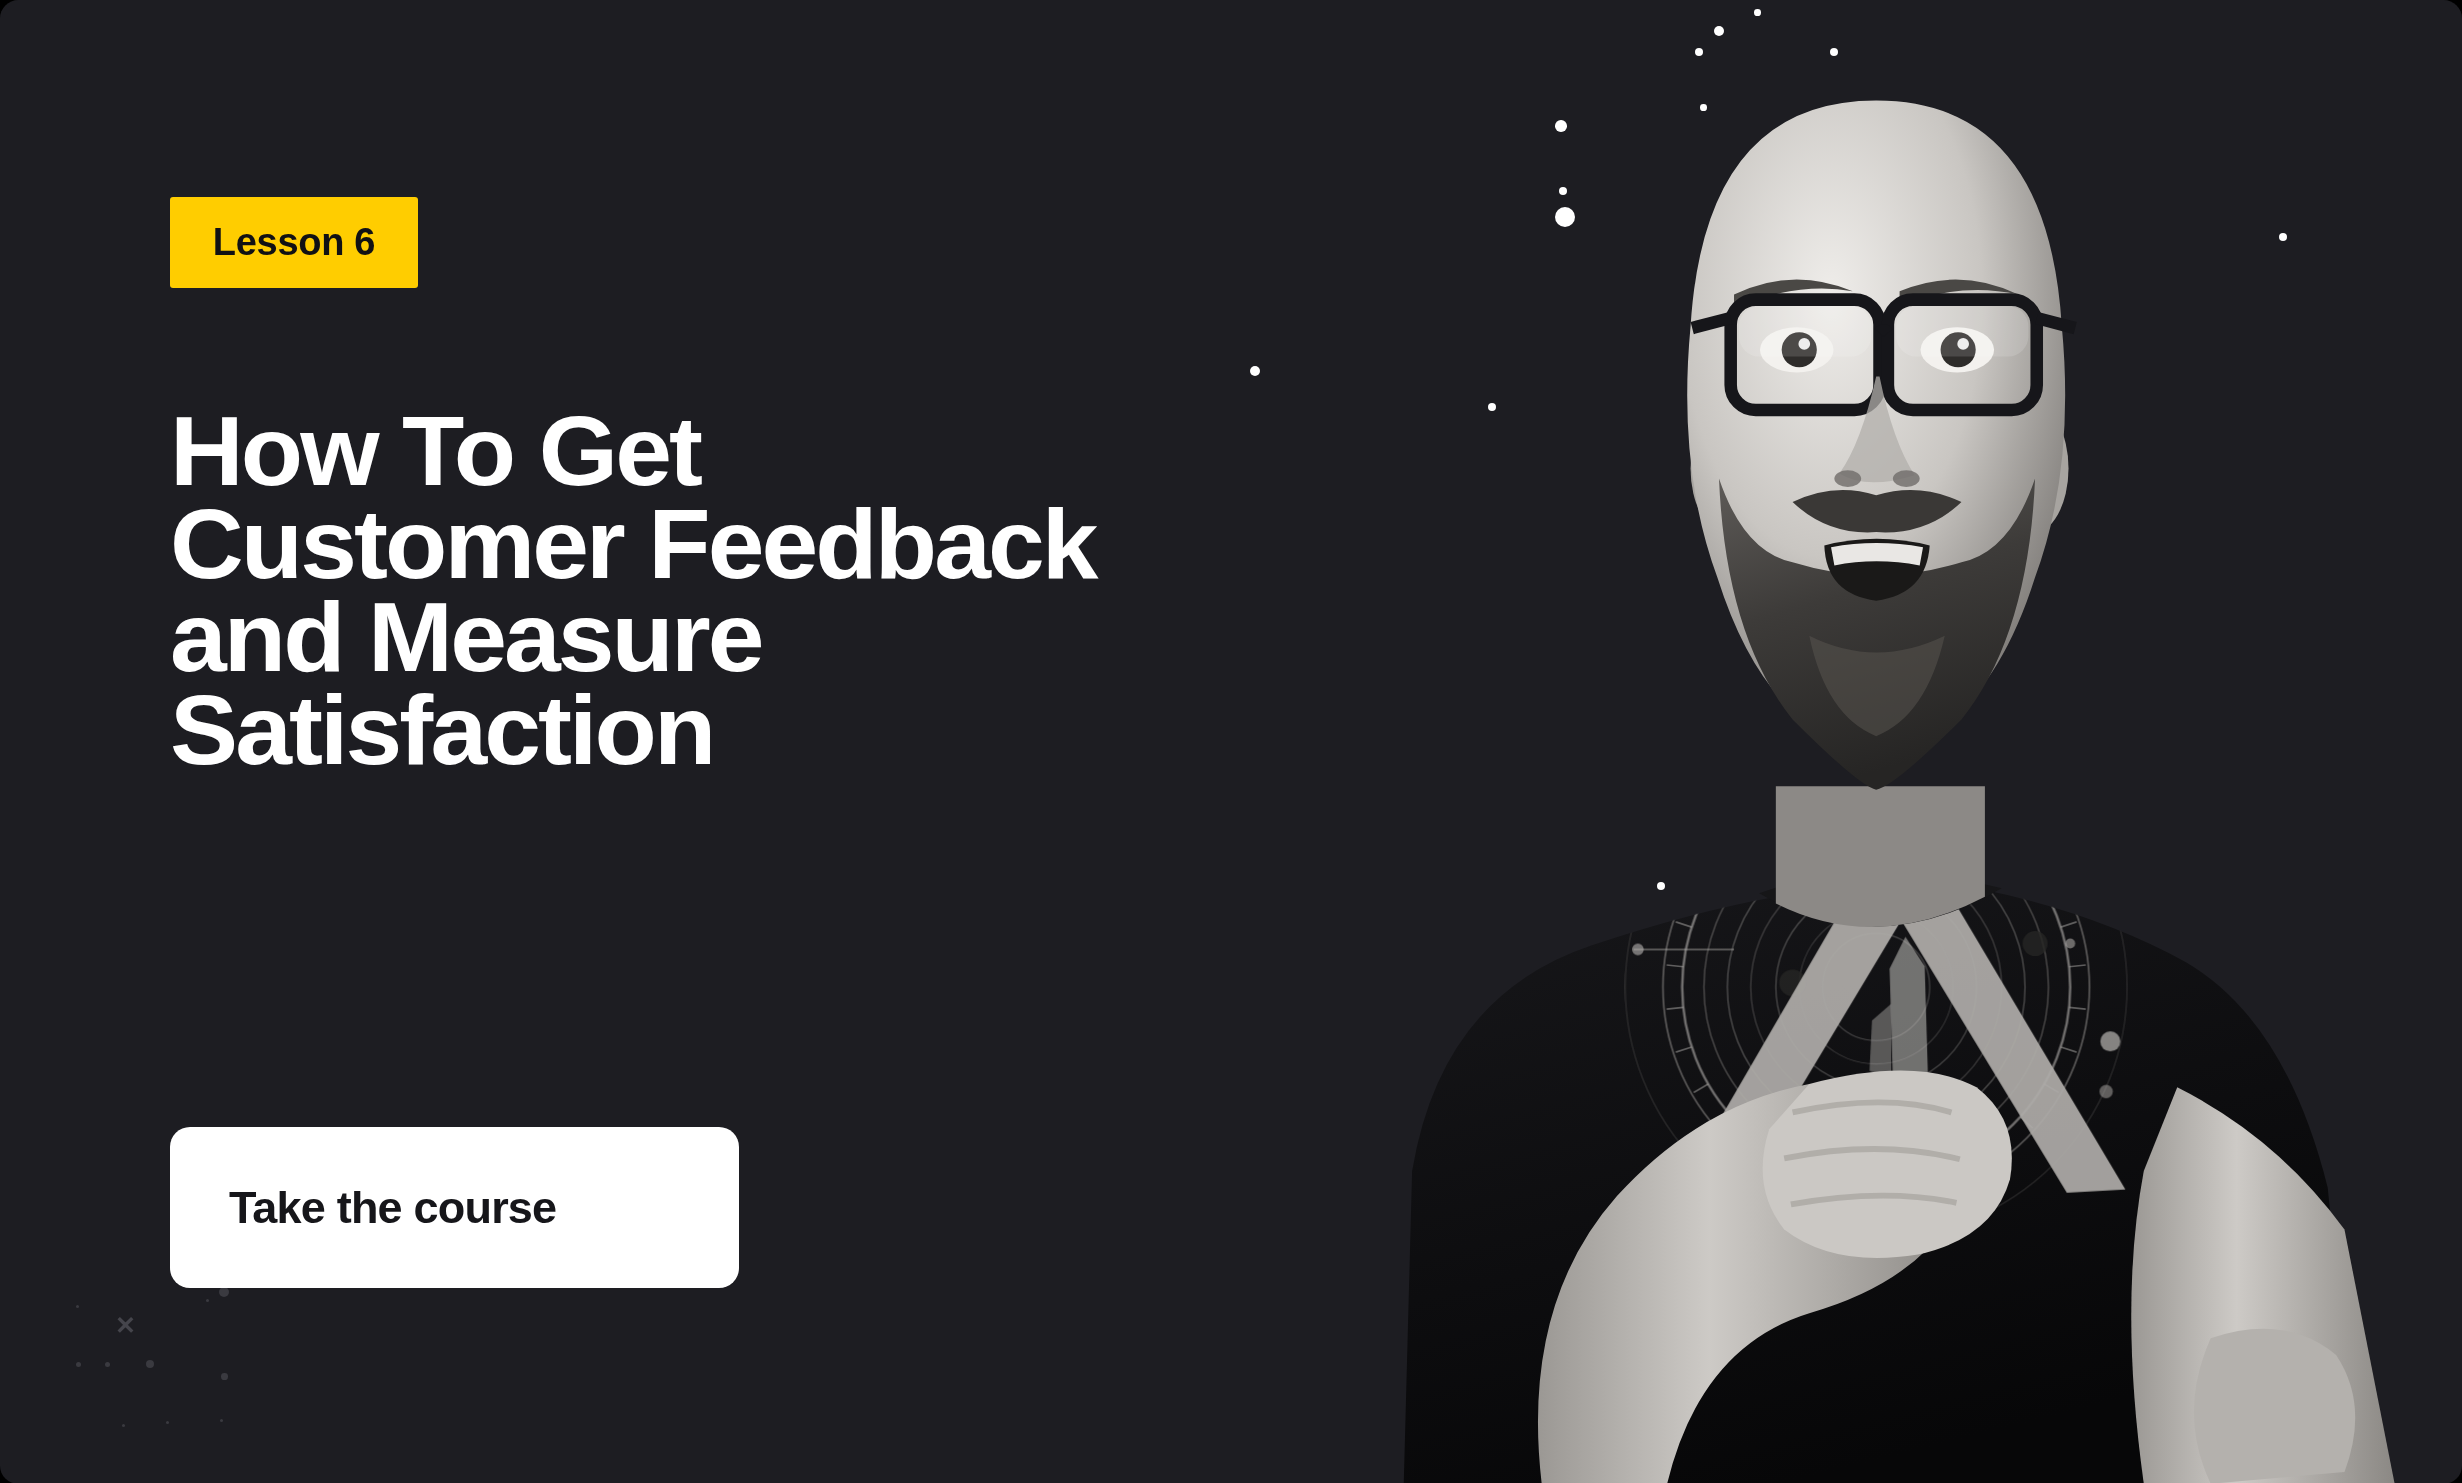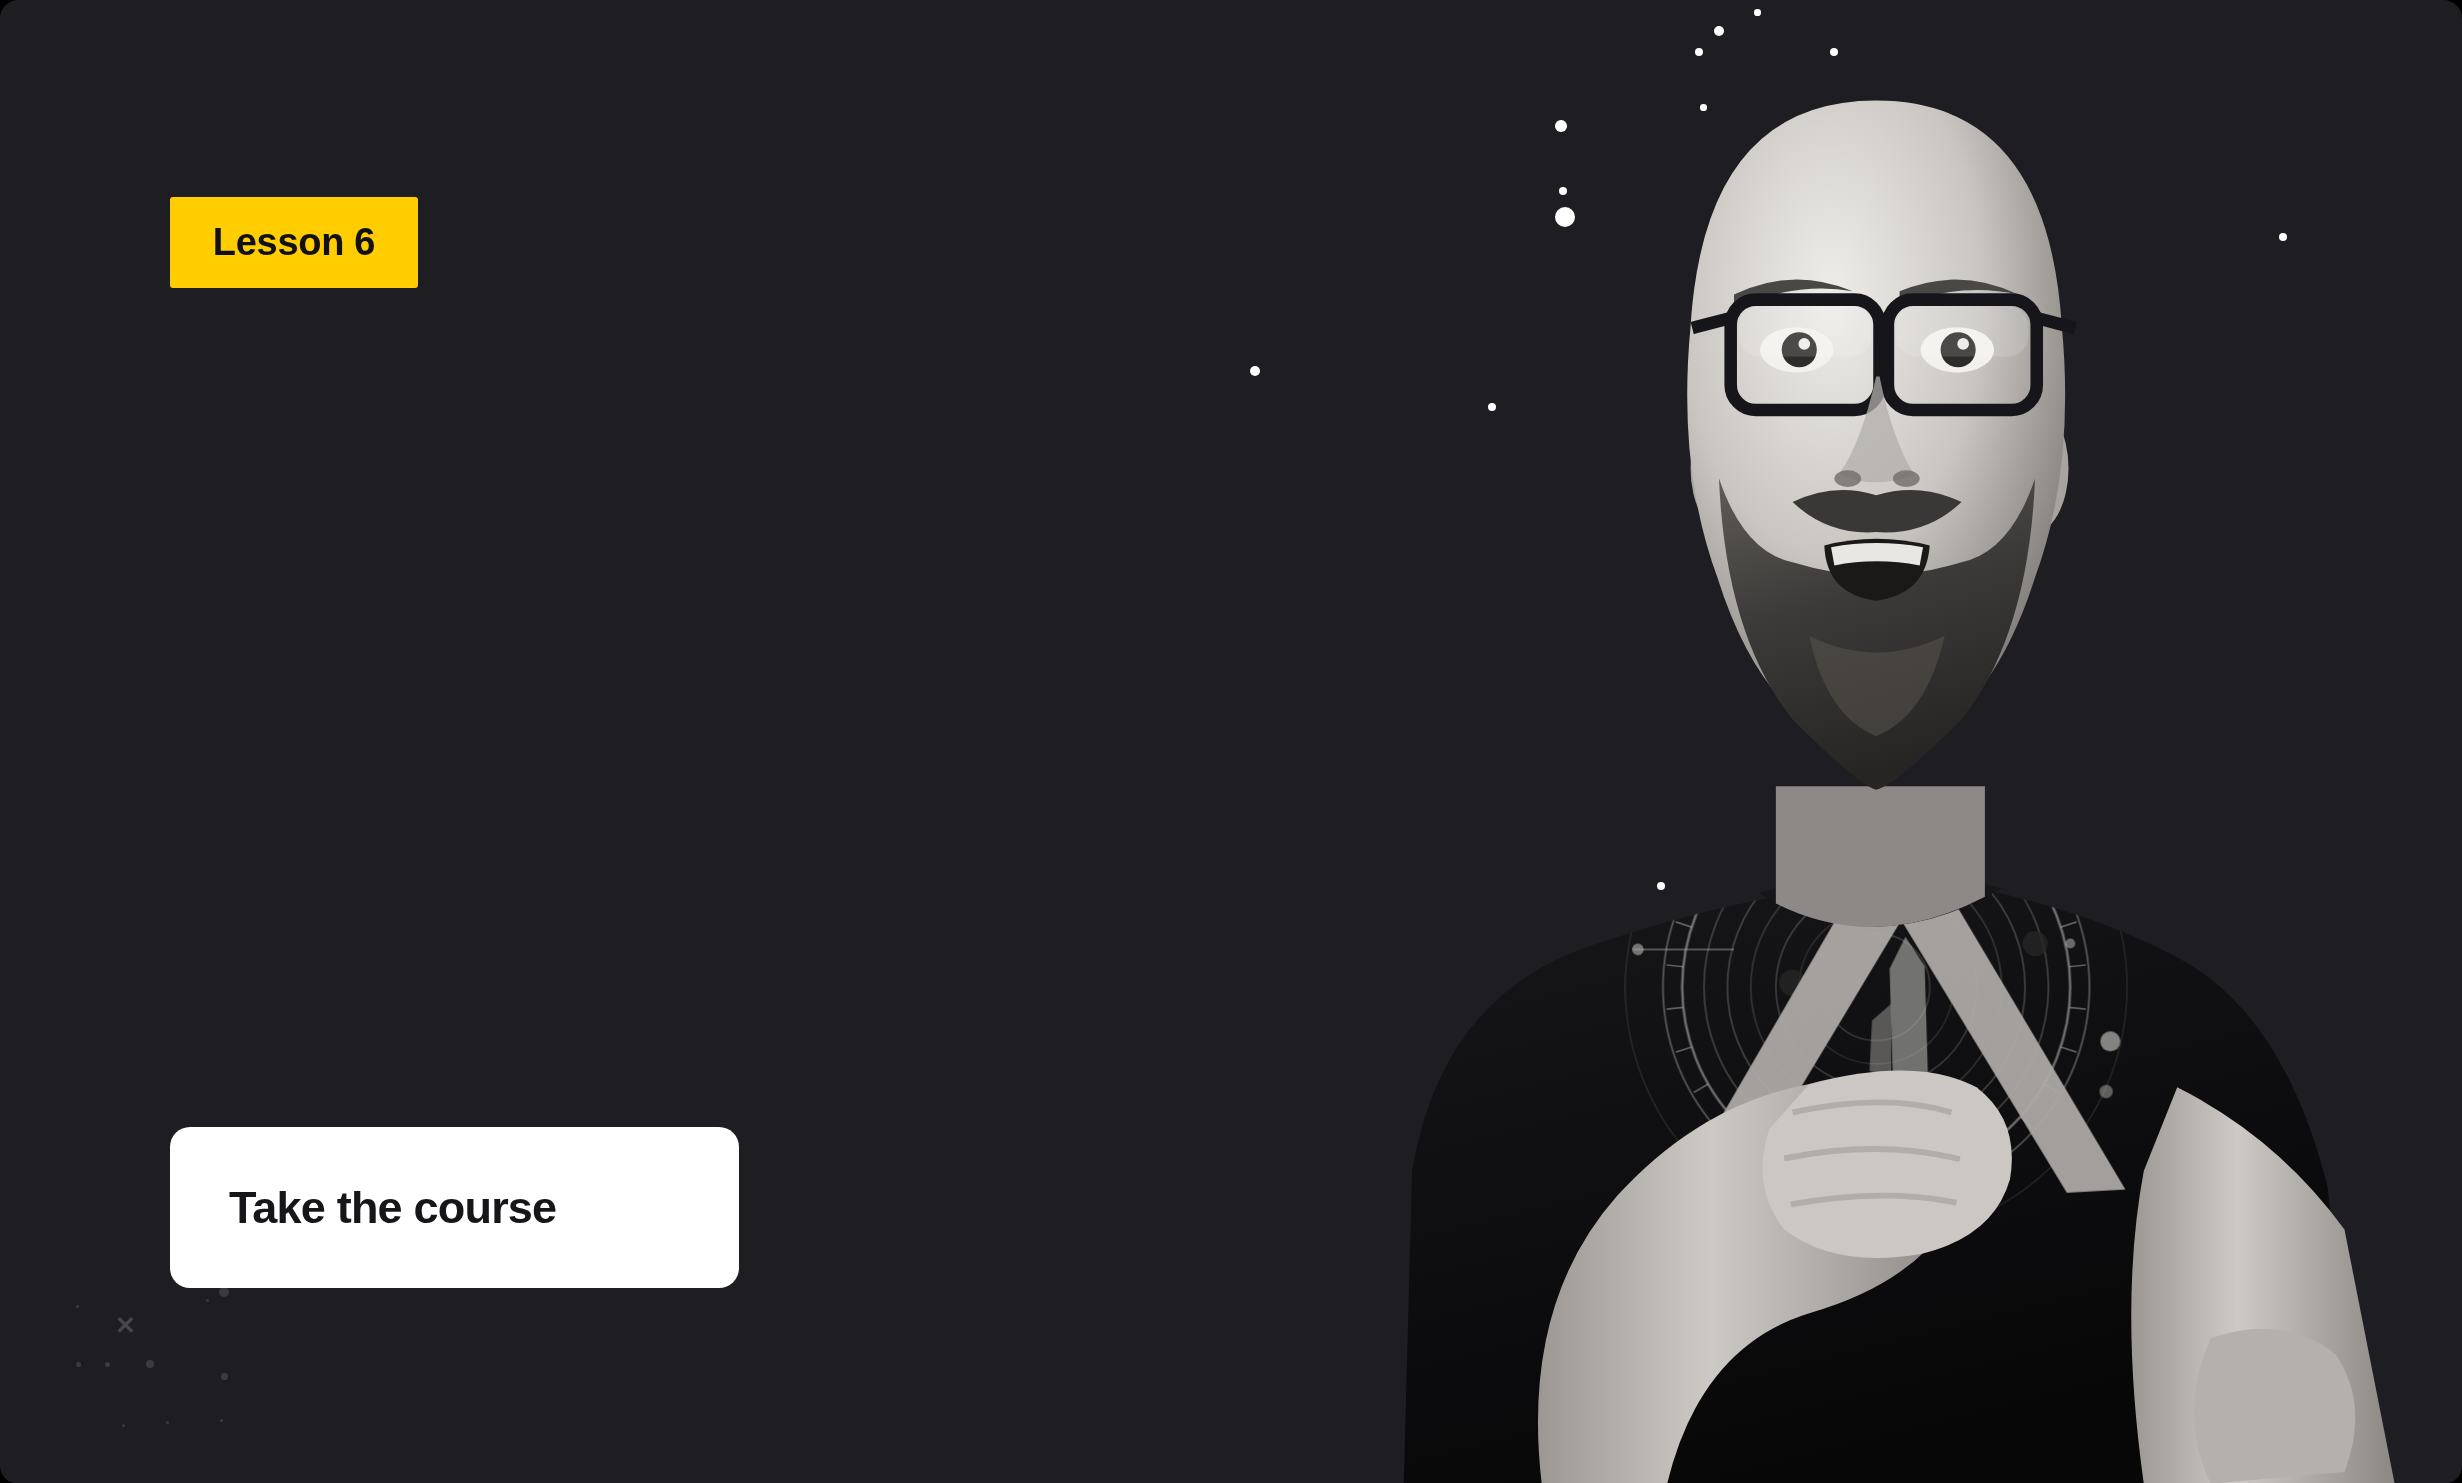--- a/index.html
+++ b/index.html
@@ -310,20 +310,26 @@
       <path d="M560 760 Q640 800 722 760 Q700 856 640 880 Q580 856 560 760 Z" fill="#57544f" opacity=".55"></path>
     </svg>
   </div>
 
   <div class="left">
 
     <div class="badge">
       <span>Lesson 6</span>
     </div>
 
+    <h1 class="headline">
+      <span class="hl">How To Get</span>
+      <span class="hl">Customer Feedback</span>
+      <span class="hl">and Measure</span>
+      <span class="hl">Satisfaction</span>
+    </h1>
 
     <div class="cta">
       <span>Take the course</span>
     </div>
 
   </div>
 </div>
 
 
 </body></html>

